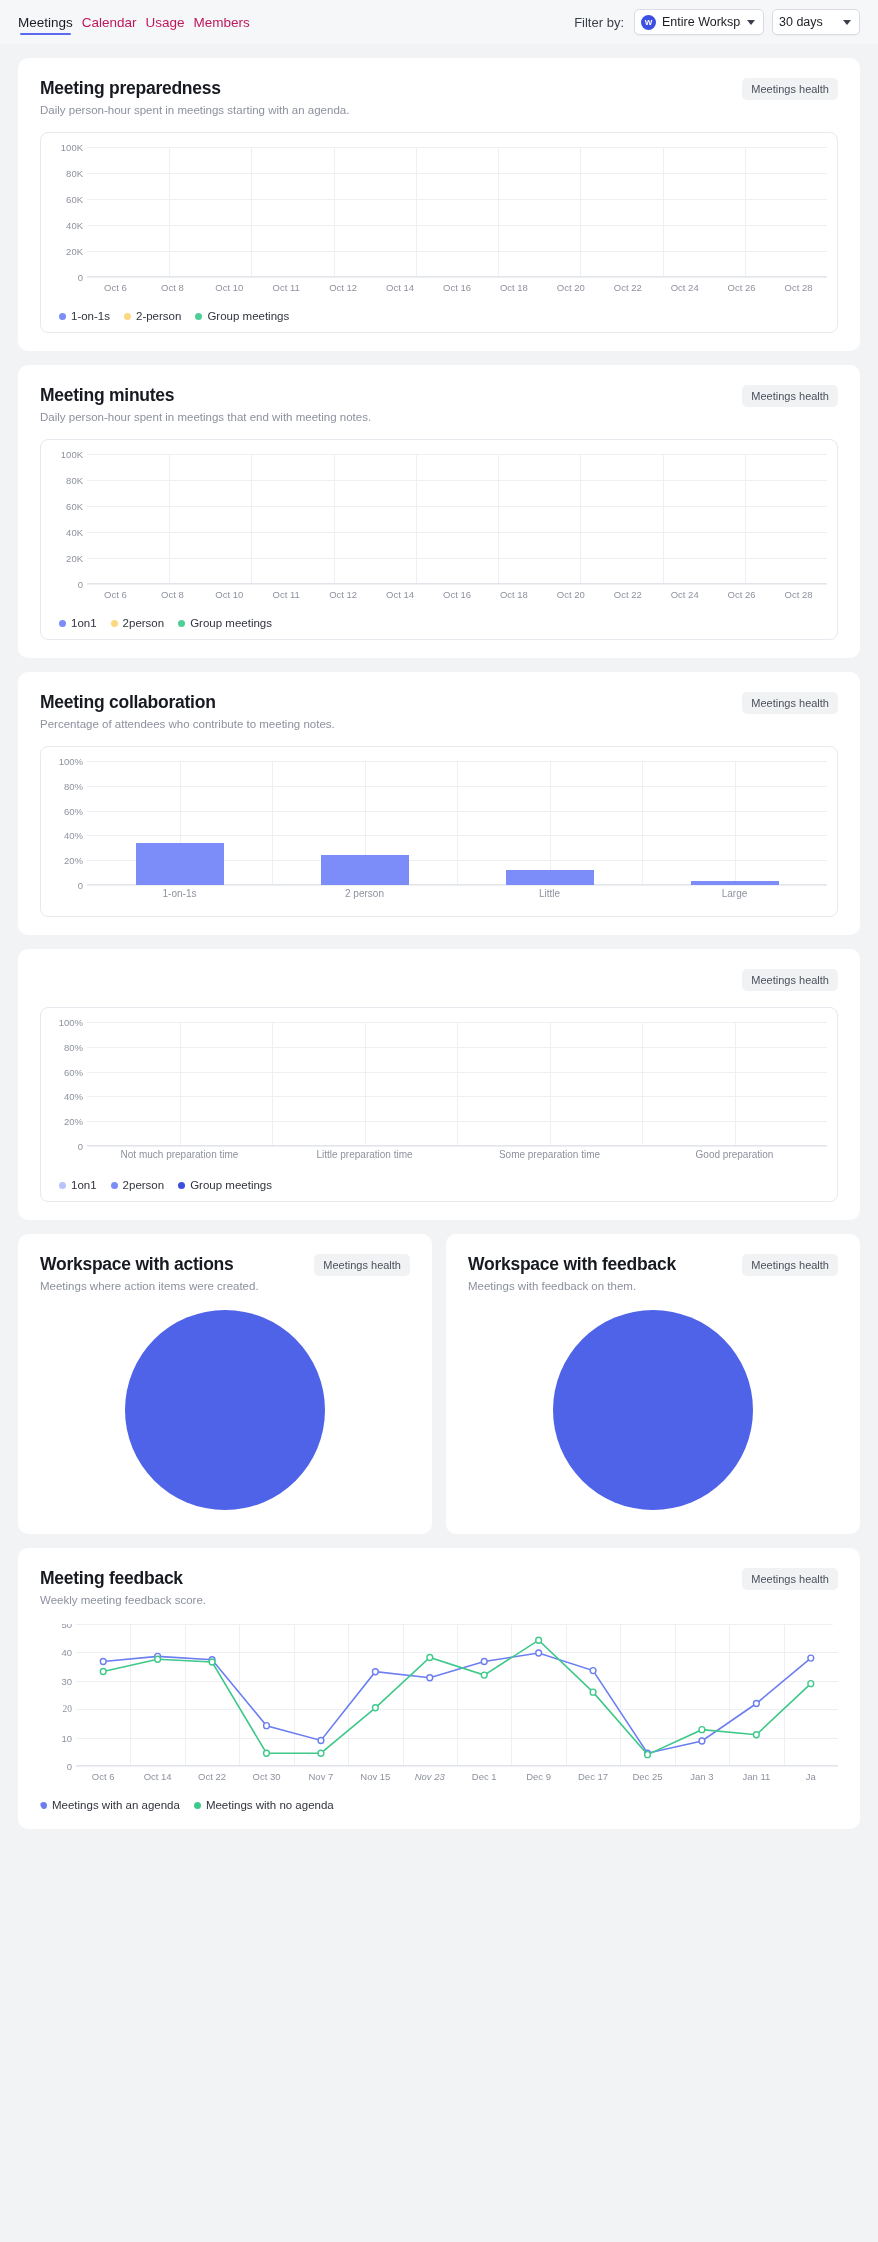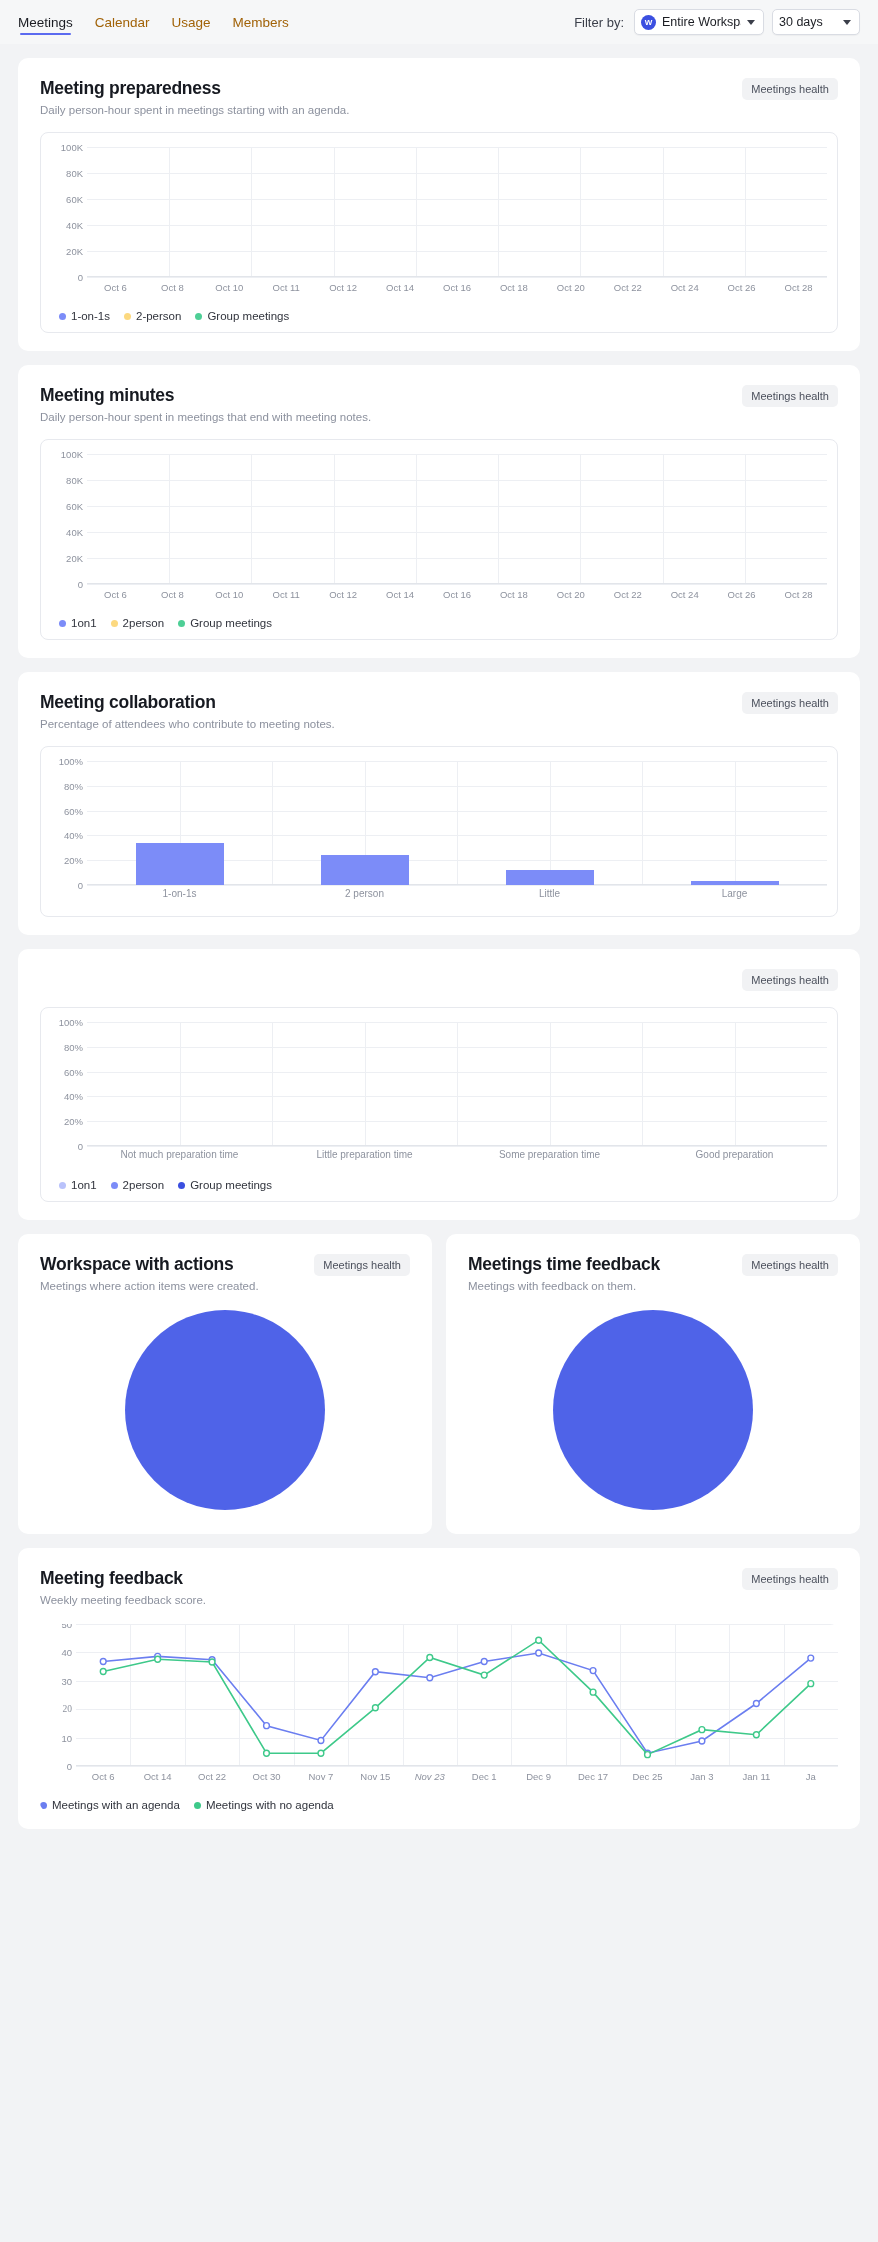--- a/index.html
+++ b/index.html
@@ -13,24 +13,24 @@
 
   
   .topbar {
     height: 44px;
     background: #f6f7f8;
     display: flex;
     align-items: center;
     padding: 0 18px 0 18px;
     position: relative;
   }
-  .tabs { display: flex; align-items: center; gap: 22px; height: 44px; }
+  .tabs { display: flex; align-items: center; gap: 9px; height: 44px; }
   .tab {
     font-size: 13.5px;
-    color: #a16207;
+    color: #be185d;
     position: relative;
     height: 44px;
     display: flex;
     align-items: center;
     cursor: pointer;
     white-space: nowrap;
   }
   .tab.active { color: #1b1d23; font-weight: 500; }
   .tab.active::after {
     content: "";
@@ -934,21 +934,21 @@
         </div>
         <div class="pill">Meetings health</div>
       </div>
       <div class="pie-holder">
         <div class="pie" id="pie0" style="width: 200px; height: 200px; background: conic-gradient(rgb(79, 99, 232) 165deg, rgb(79, 99, 232) 388.2deg, rgb(46, 62, 196) 388.2deg, rgb(46, 62, 196) 417deg, rgb(229, 235, 253) 417deg, rgb(229, 235, 253) 435deg, rgb(169, 186, 251) 435deg, rgb(169, 186, 251) 525deg);"></div>
       </div>
     </div>
     <div class="card">
       <div class="card-head">
         <div>
-          <div class="card-title">Meetings time feedback</div>
+          <div class="card-title">Workspace with feedback</div>
           <div class="card-sub">Meetings with feedback on them.</div>
         </div>
         <div class="pill">Meetings health</div>
       </div>
       <div class="pie-holder">
         <div class="pie" id="pie1" style="width: 200px; height: 200px; background: conic-gradient(rgb(79, 99, 232) 175deg, rgb(79, 99, 232) 412.6deg, rgb(46, 62, 196) 412.6deg, rgb(46, 62, 196) 445deg, rgb(169, 186, 251) 445deg, rgb(169, 186, 251) 535deg);"></div>
       </div>
     </div>
   </div>
 

